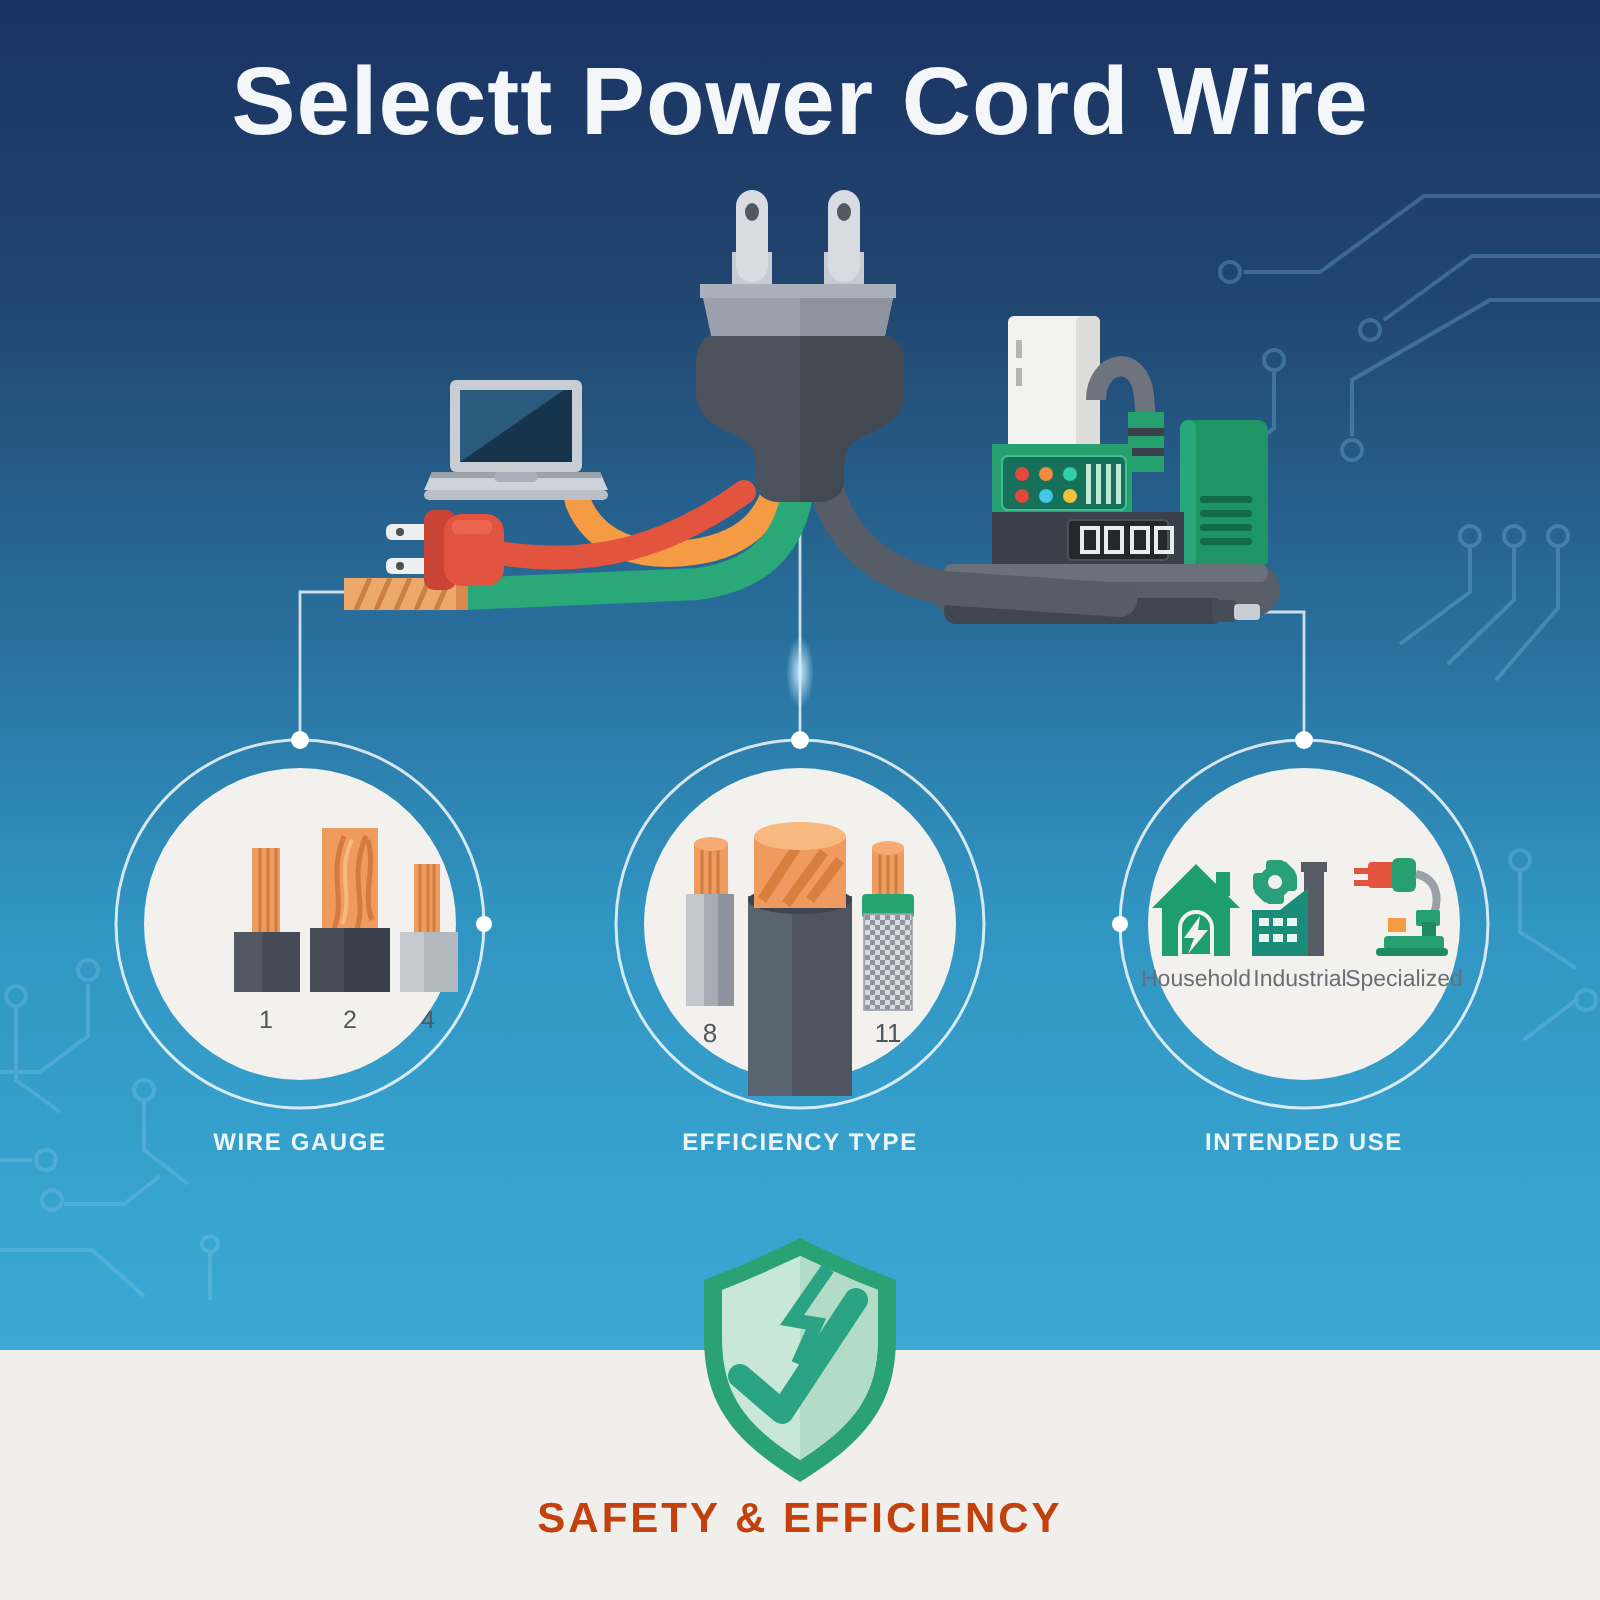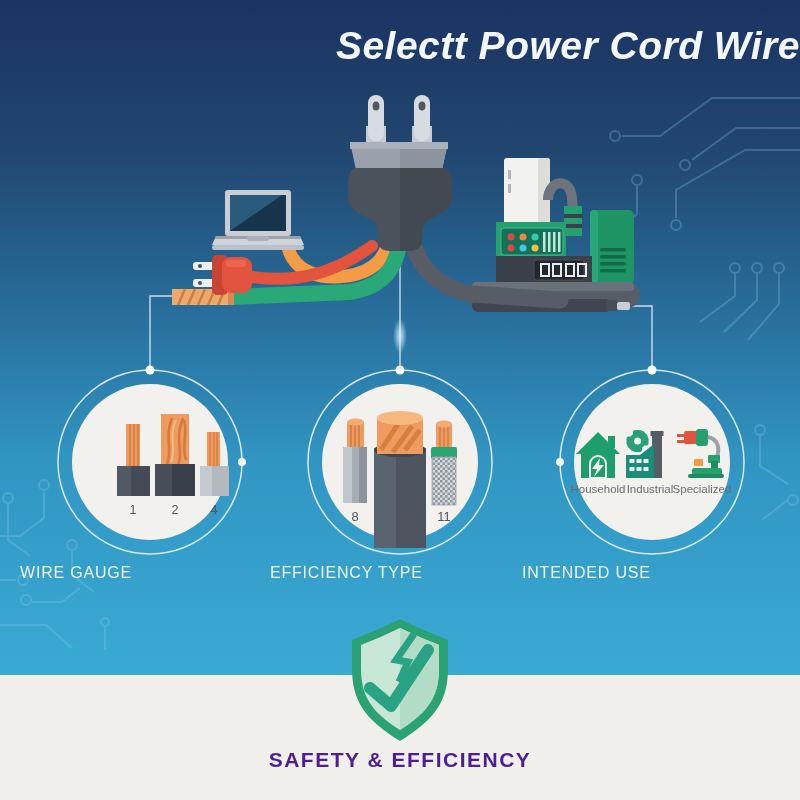--- a/index.html
+++ b/index.html
@@ -10,33 +10,33 @@
   .bg{
     position:absolute;left:0;top:0;width:800px;height:675px;
     background:linear-gradient(180deg,#1b3363 0%,#21466f 22%,#29719f 48%,#3195c2 68%,#3aaad5 100%);
   }
   .band{
     position:absolute;left:0;top:675px;width:800px;height:125px;
     background:#f0efec;
   }
   svg{position:absolute;left:0;top:0;}
   .title{
-    position:absolute;left:0;top:24px;width:800px;text-align:right;
-    color:#f4f7fa;font-size:39px;font-weight:bold;letter-spacing:.5px;margin:0;font-style:italic;
+    position:absolute;left:0;top:24px;width:800px;text-align:center;
+    color:#f4f7fa;font-size:48px;font-weight:bold;letter-spacing:.5px;margin:0;
   }
   .section-label{
-    position:absolute;top:564px;width:260px;
-    color:#eef5f9;font-size:16px;font-weight:normal;letter-spacing:.8px;
+    position:absolute;top:564px;width:260px;text-align:center;
+    color:#eef5f9;font-size:12px;font-weight:bold;letter-spacing:.8px;
   }
   .section-label.s0{left:20px;}
   .section-label.s1{left:270px;}
   .section-label.s2{left:522px;}
   .footer-label{
     position:absolute;left:0;top:748px;width:800px;text-align:center;
-    color:#4c1d95;font-size:21px;font-weight:600;letter-spacing:1.5px;
+    color:#c2410c;font-size:21px;font-weight:600;letter-spacing:1.5px;
   }
 </style>
 </head>
 <body>
 
 <div class="canvas">
   <div class="bg"></div>
   <div class="band"></div>
 
   <svg width="800" height="800" viewBox="0 0 800 800">

